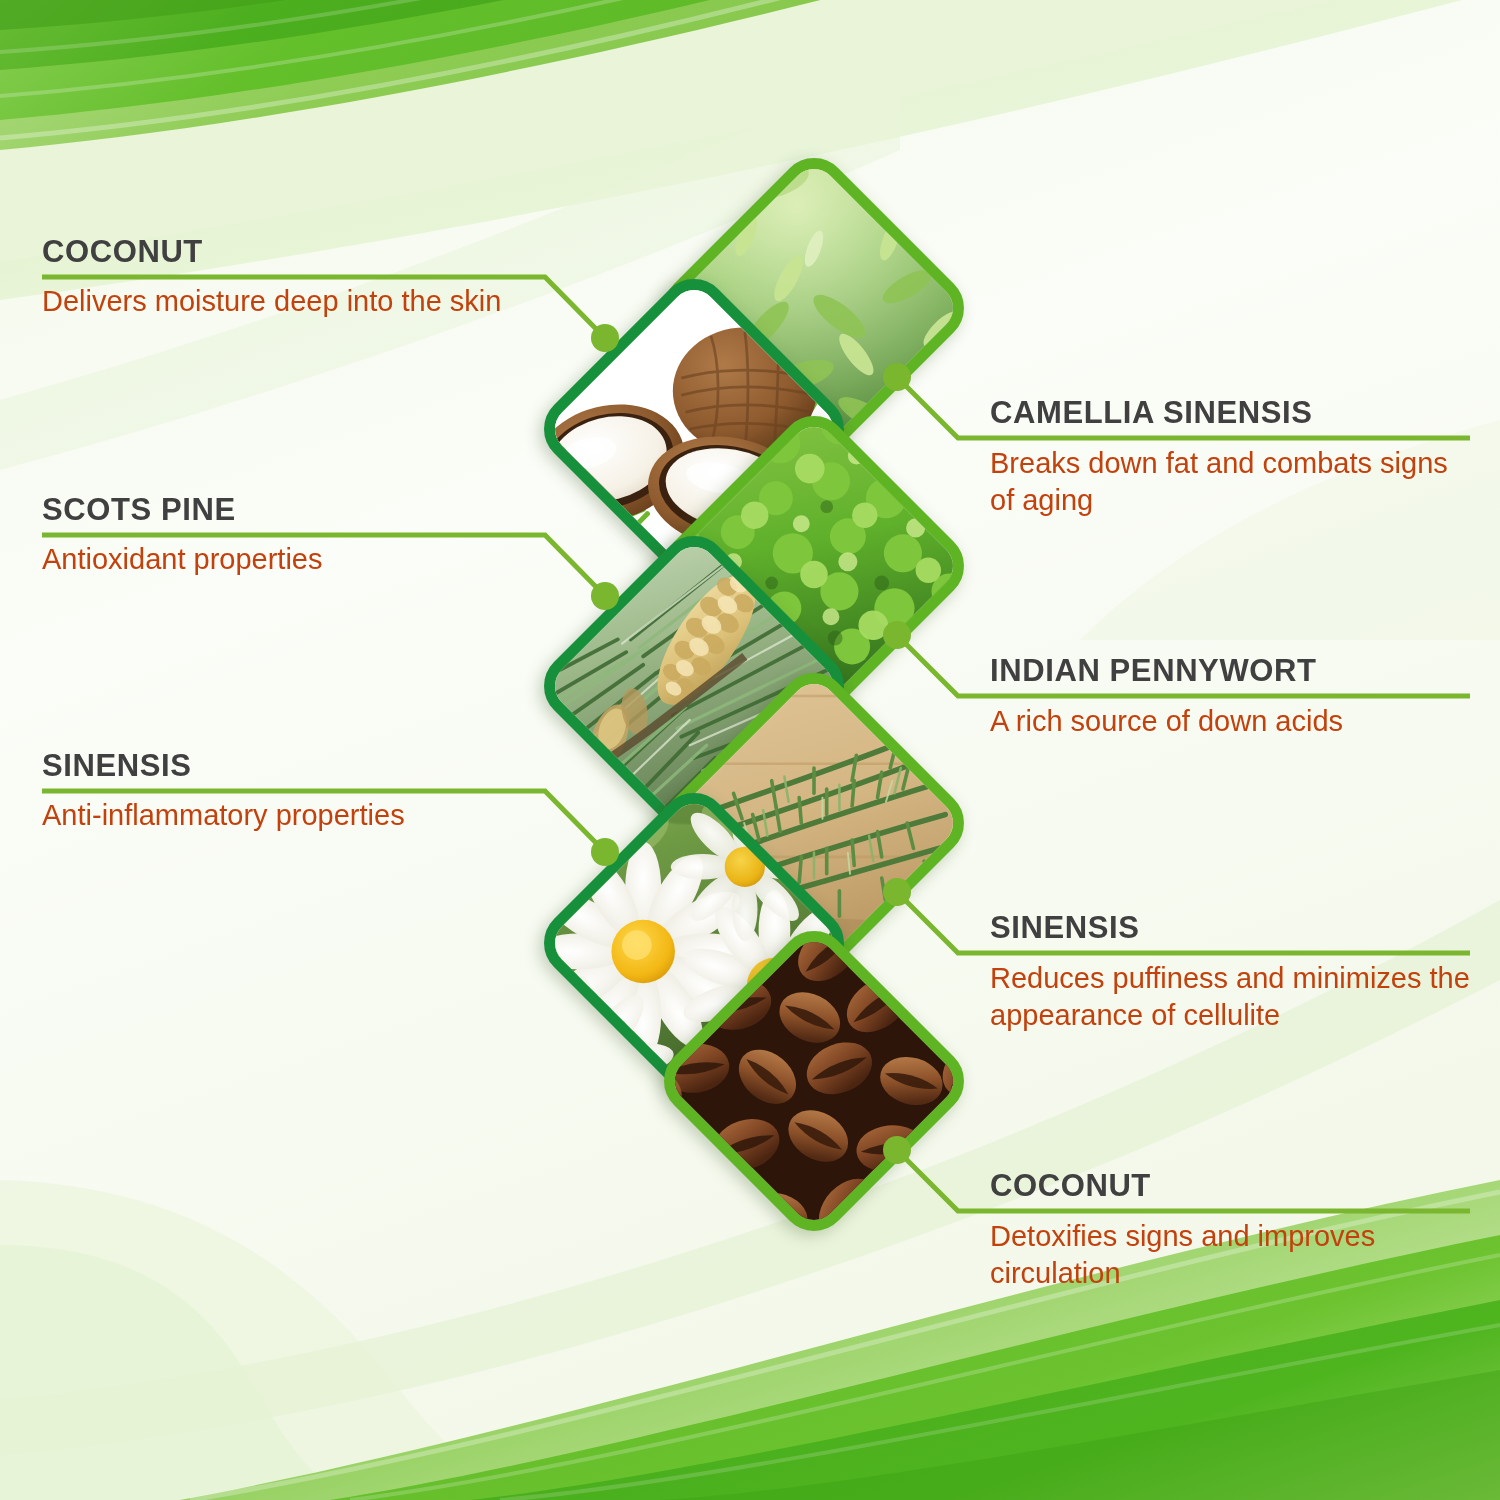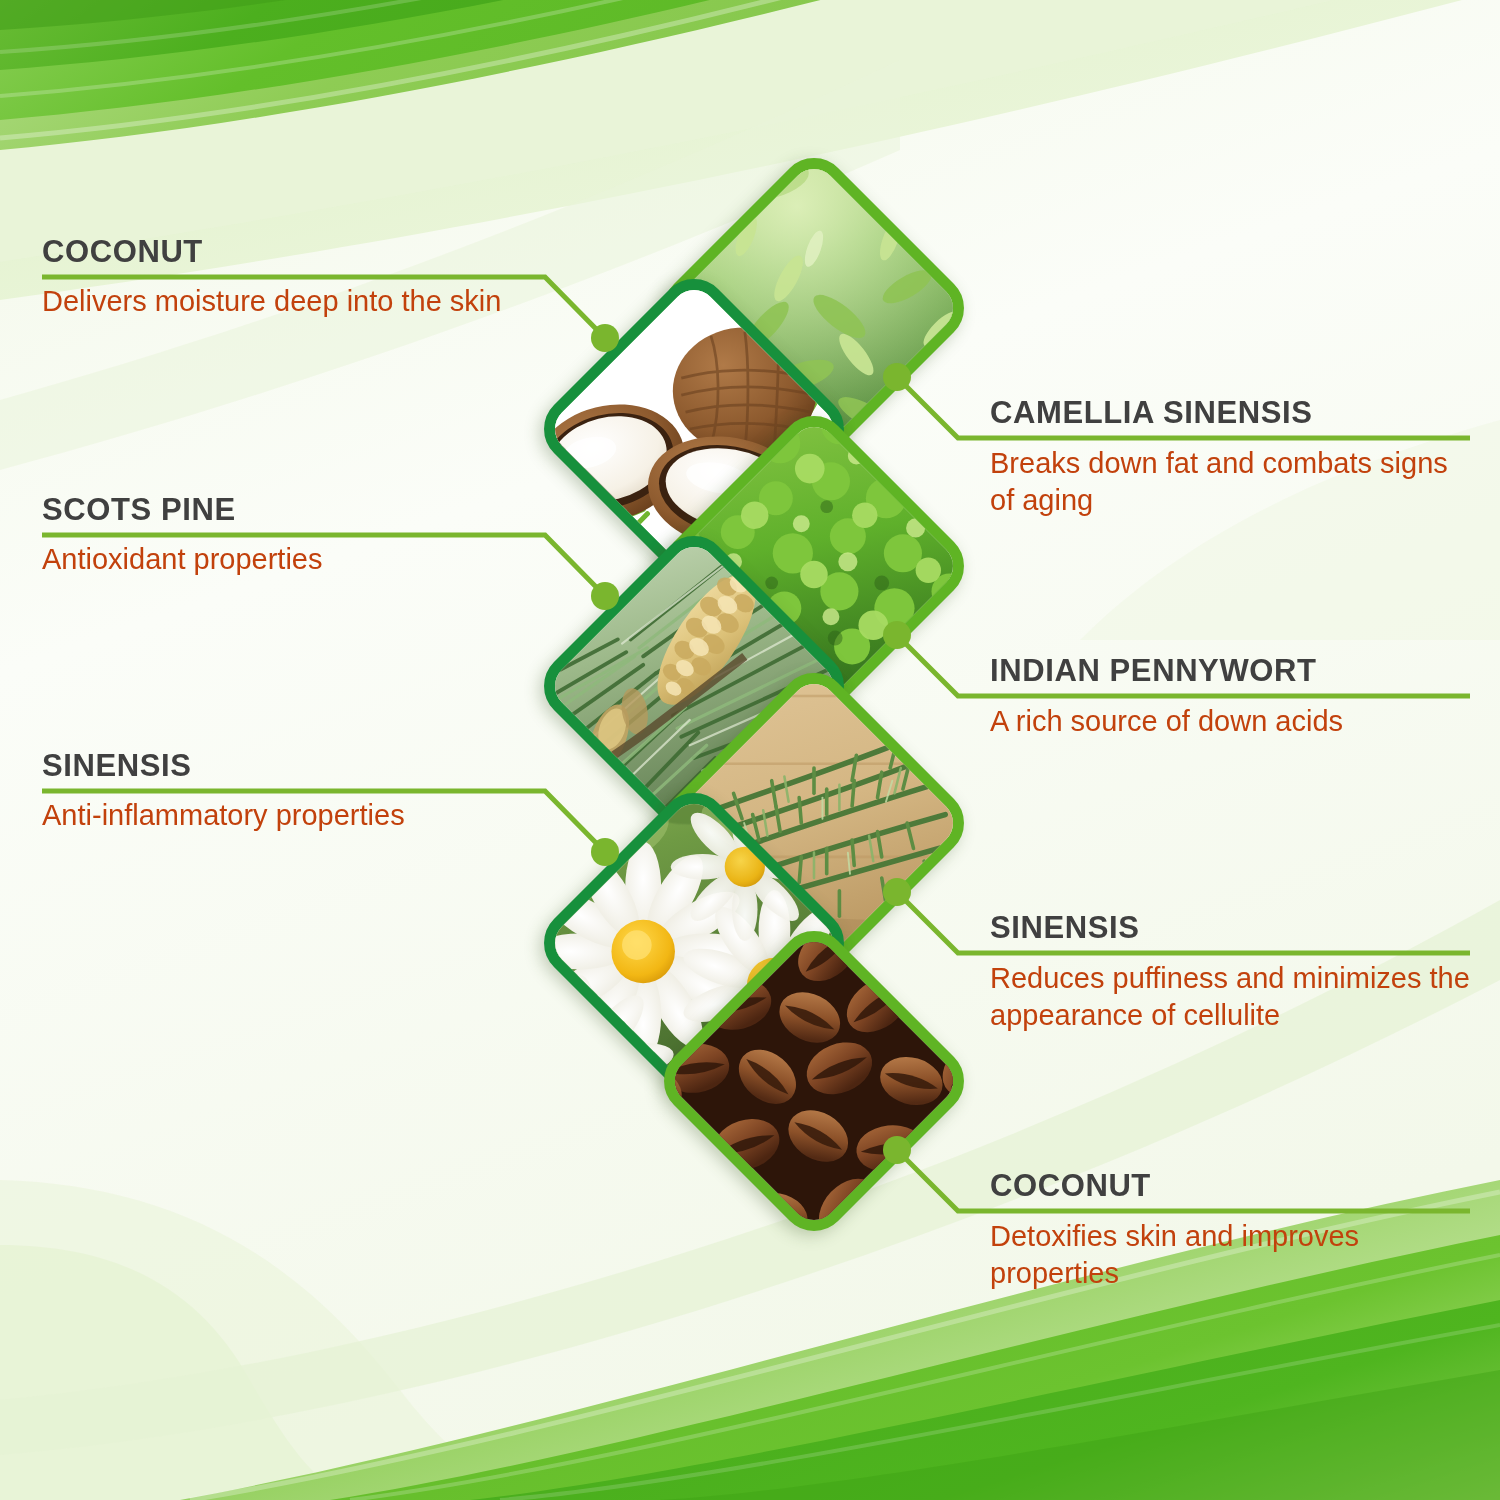--- a/index.html
+++ b/index.html
@@ -807,16 +807,16 @@
     <p>A rich source of down acids</p>
   </div>
 
   <div class="cap right" style="left:990px;top:912px;width:480px;">
     <h3>SINENSIS</h3>
     <p>Reduces puffiness and minimizes the appearance of cellulite</p>
   </div>
 
   <div class="cap right" style="left:990px;top:1170px;width:480px;">
     <h3>COCONUT</h3>
-    <p>Detoxifies skin and improves properties</p>
+    <p>Detoxifies signs and improves circulation</p>
   </div>
 
 </div>
 
 </body></html>

